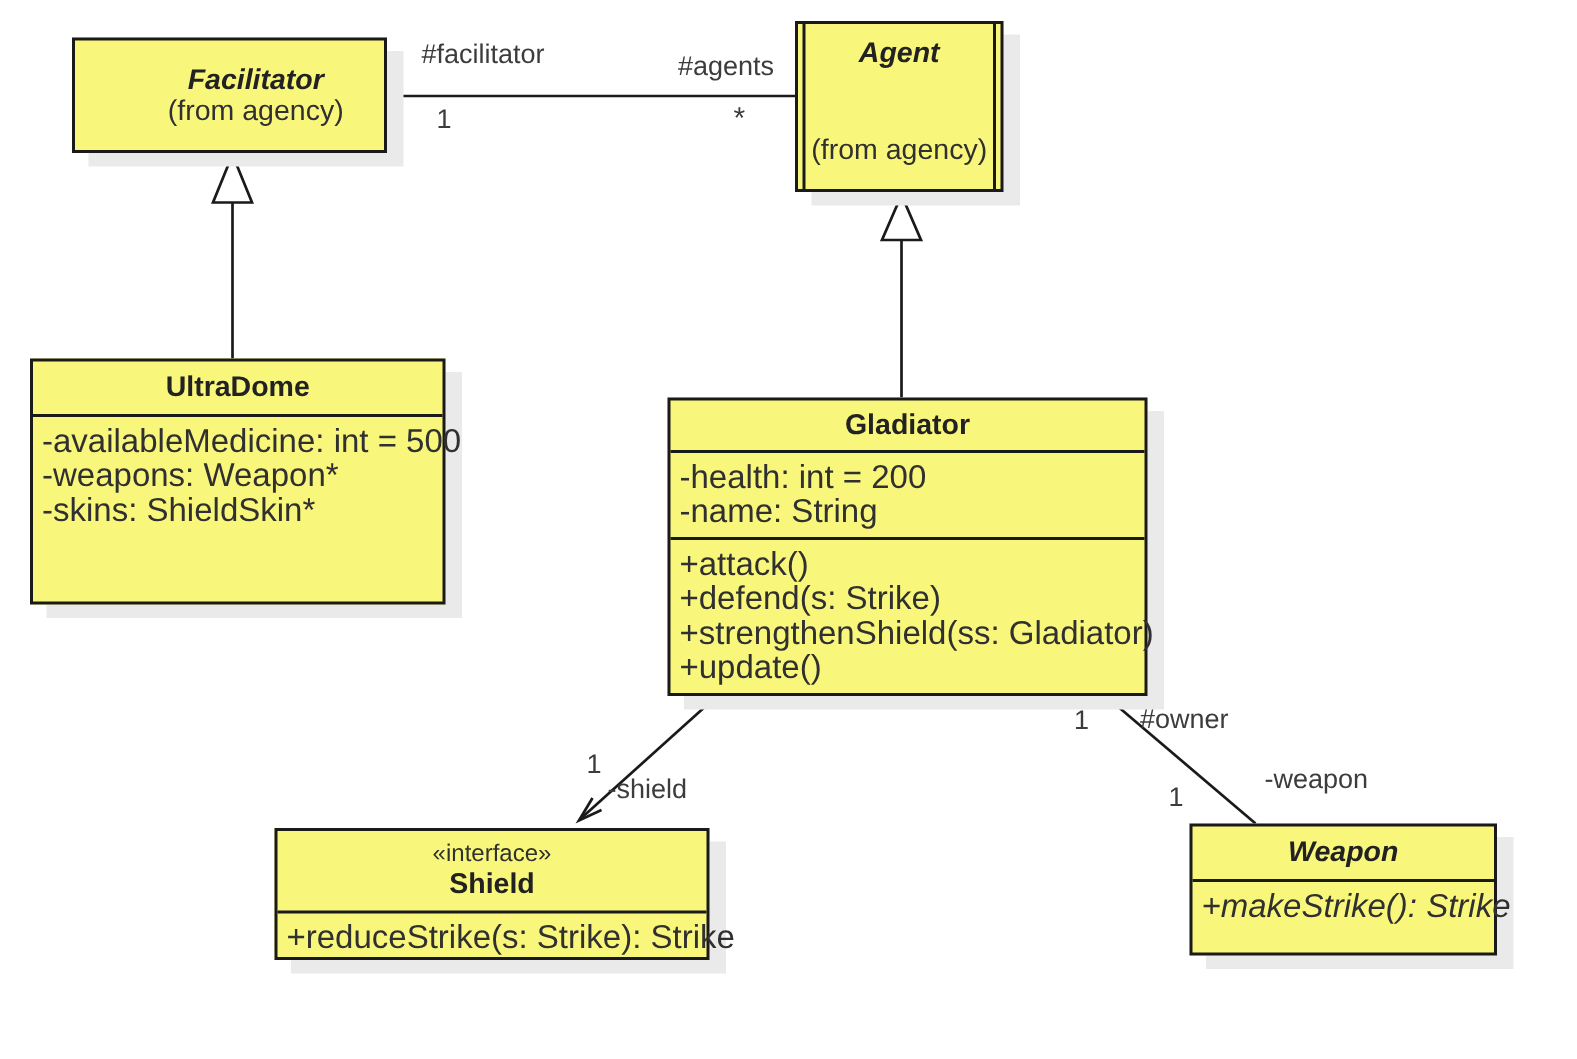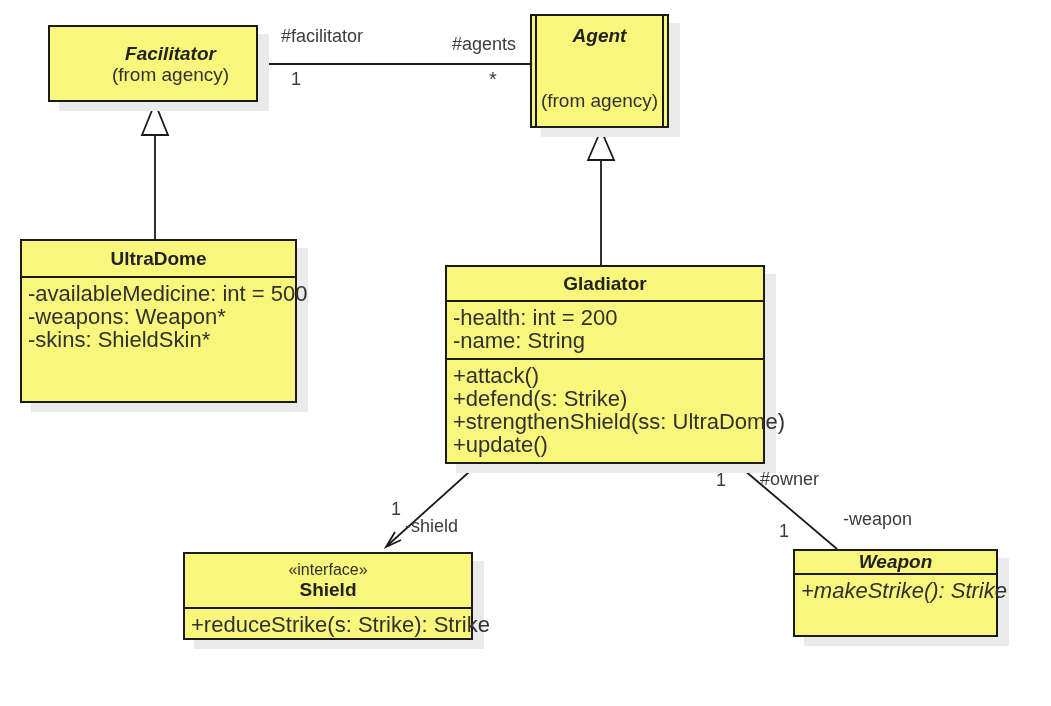--- a/index.html
+++ b/index.html
@@ -41,21 +41,21 @@
     pointer-events:none;
   }
   .box-ultradome { left:20px;  top:239px; width:277px; height:164px; }
   .box-ultradome .title-compartment { height:35px; }
   .box-gladiator { left:445px; top:265px; width:320px; height:199px; }
   .box-gladiator .title-compartment { height:33px; }
   .box-gladiator .attrs { height:58px; }
   .box-shield { left:183px; top:552px; width:290px; height:88px; }
   .box-shield .title-compartment { height:53px; }
   .box-weapon { left:793px; top:549px; width:205px; height:88px; }
-  .box-weapon .title-compartment { height:22px; }
+  .box-weapon .title-compartment { height:35px; }
 
   .edge-label {
     position:absolute; z-index:3; font-size:18px; line-height:20px;
     color:#3c3c3c; white-space:nowrap;
   }
   .lbl-facilitator-role { left:269px; top:26px;padding-left:12px; }
   .lbl-facilitator-mult { left:291px; top:69px; }
   .lbl-agents-role      { left:452px; top:34px; }
   .lbl-agents-mult      { left:489px; top:69px; font-size:20px; }
   .lbl-shield-mult      { left:391px; top:499px; }
@@ -116,21 +116,21 @@
     <div class="title-compartment">
       <div class="class-name">Gladiator</div>
     </div>
     <div class="compartment attrs">
       <div class="member">-health: int = 200</div>
       <div class="member">-name: String</div>
     </div>
     <div class="compartment">
       <div class="member">+attack()</div>
       <div class="member">+defend(s: Strike)</div>
-      <div class="member">+strengthenShield(ss: UltraDome)</div>
+      <div class="member">+strengthenShield(ss: Gladiator)</div>
       <div class="member">+update()</div>
     </div>
   </div>
 
   <div class="uml-class box-shield">
     <div class="title-compartment">
       <div class="stereotype">«interface»</div>
       <div class="class-name">Shield</div>
     </div>
     <div class="compartment">

